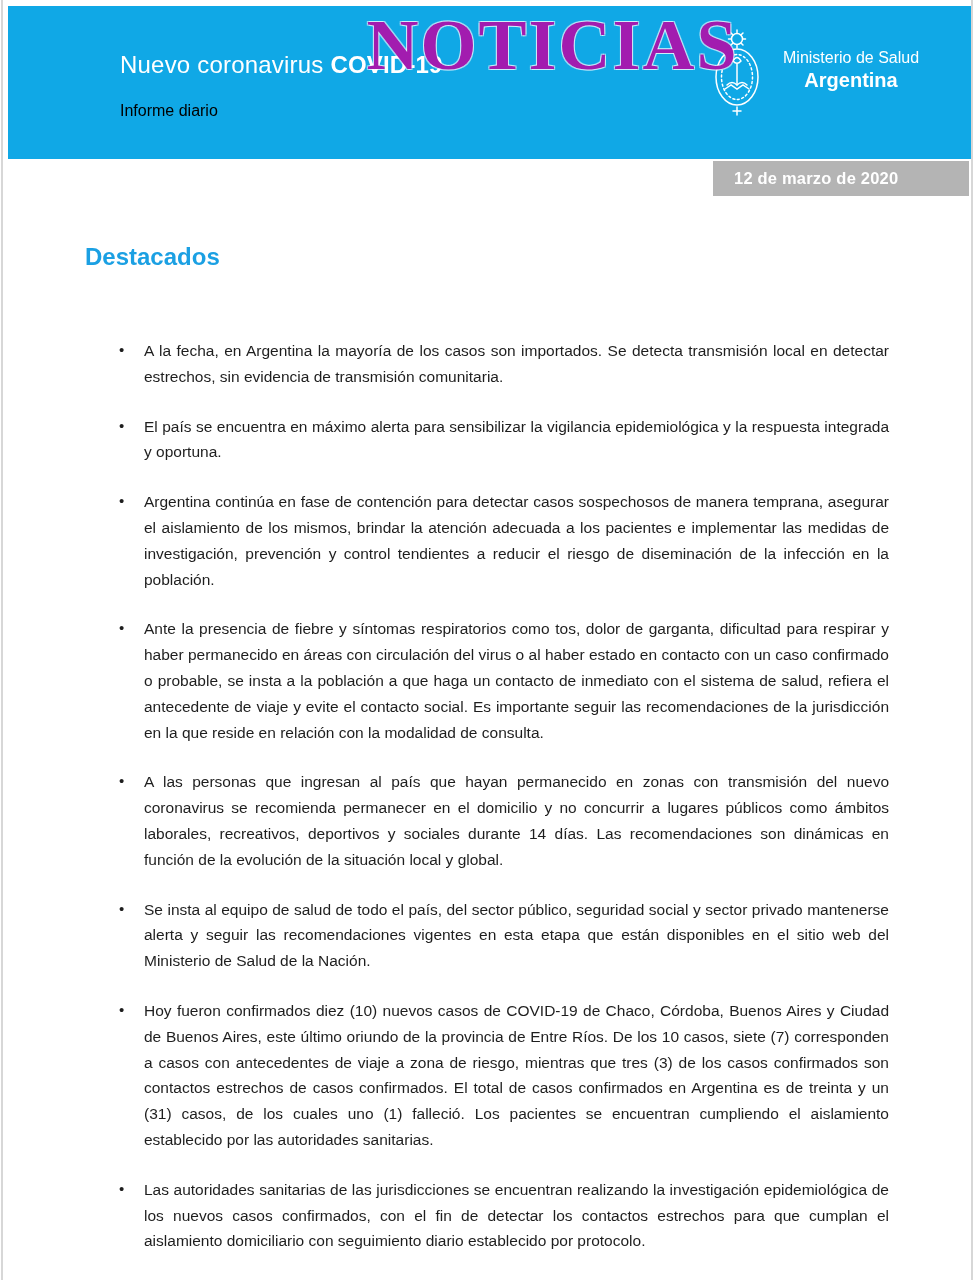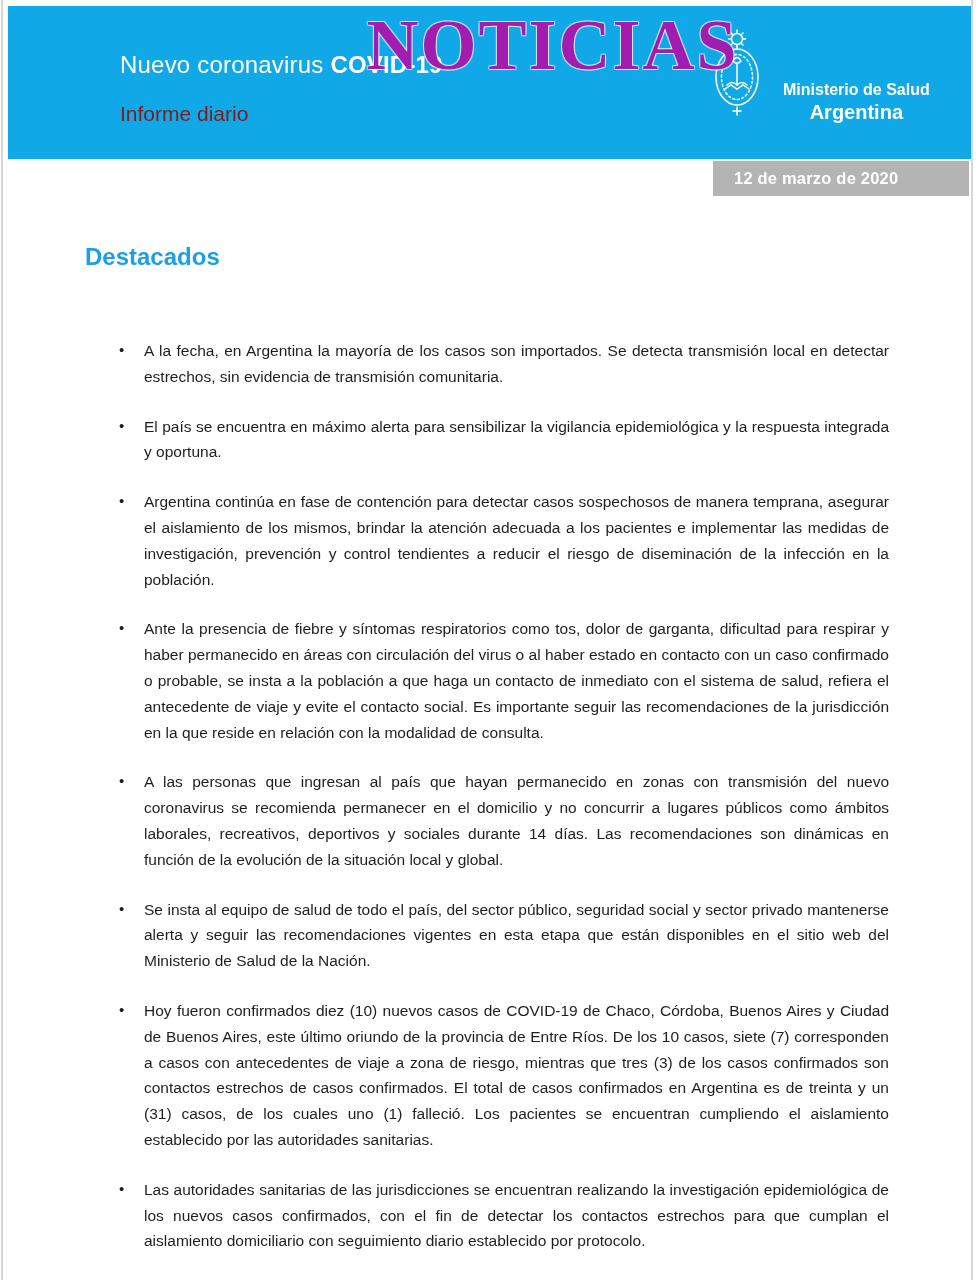--- a/index.html
+++ b/index.html
@@ -17,27 +17,27 @@
     background:#10a8e6;
   }
   .header-title {
     position:absolute; left:112px; top:45px;
     font-size:24px; color:#ffffff; font-weight:400; letter-spacing:.2px;
     white-space:nowrap;
   }
   .header-title b { font-weight:700; }
   .header-subtitle {
     position:absolute; left:112px; top:96px;
-    font-size:21px; color:#7f1d1d; font-weight:400;
+    font-size:16px; color:#000000; font-weight:400;
   }
   .ministry-emblem { position:absolute; left:704px; top:22px; }
   .ministry-text {
     position:absolute; left:775px; top:42px; color:#ffffff; line-height:1.25;
   }
-  .ministry-text .l1 { font-size:16px; font-weight:700;margin-top:32px; }
+  .ministry-text .l1 { font-size:16px; font-weight:400; }
   .ministry-text .l2 { font-size:20px; font-weight:700;text-align:center; }
 
   
   .wm {
     position:absolute; left:330px; width:445px; text-align:center;
     font-family:"Liberation Serif", serif; font-weight:700;
     z-index:5; pointer-events:none; white-space:nowrap;
     text-shadow:-1px -1px 0 rgba(255,255,255,.55), 1px -1px 0 rgba(255,255,255,.55),
                 -1px 1px 0 rgba(255,255,255,.55), 1px 1px 0 rgba(255,255,255,.55);
   }

